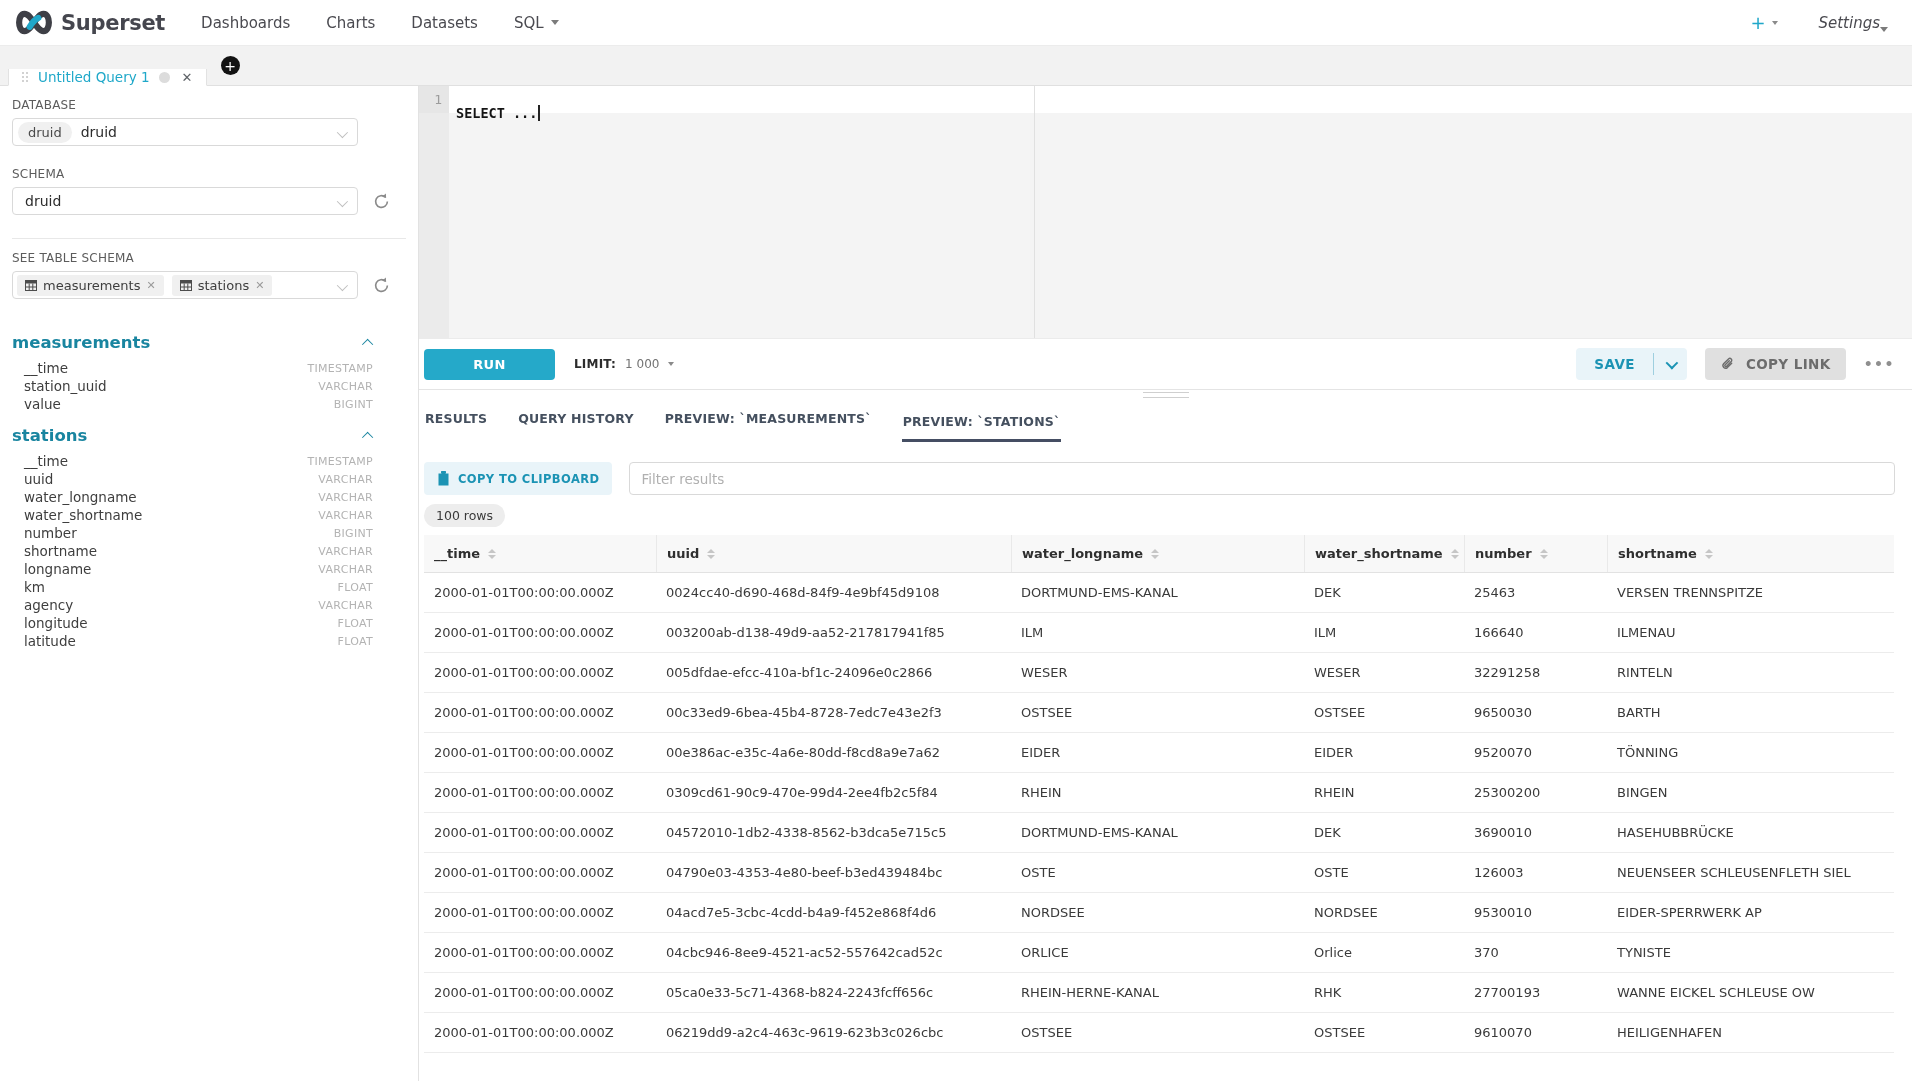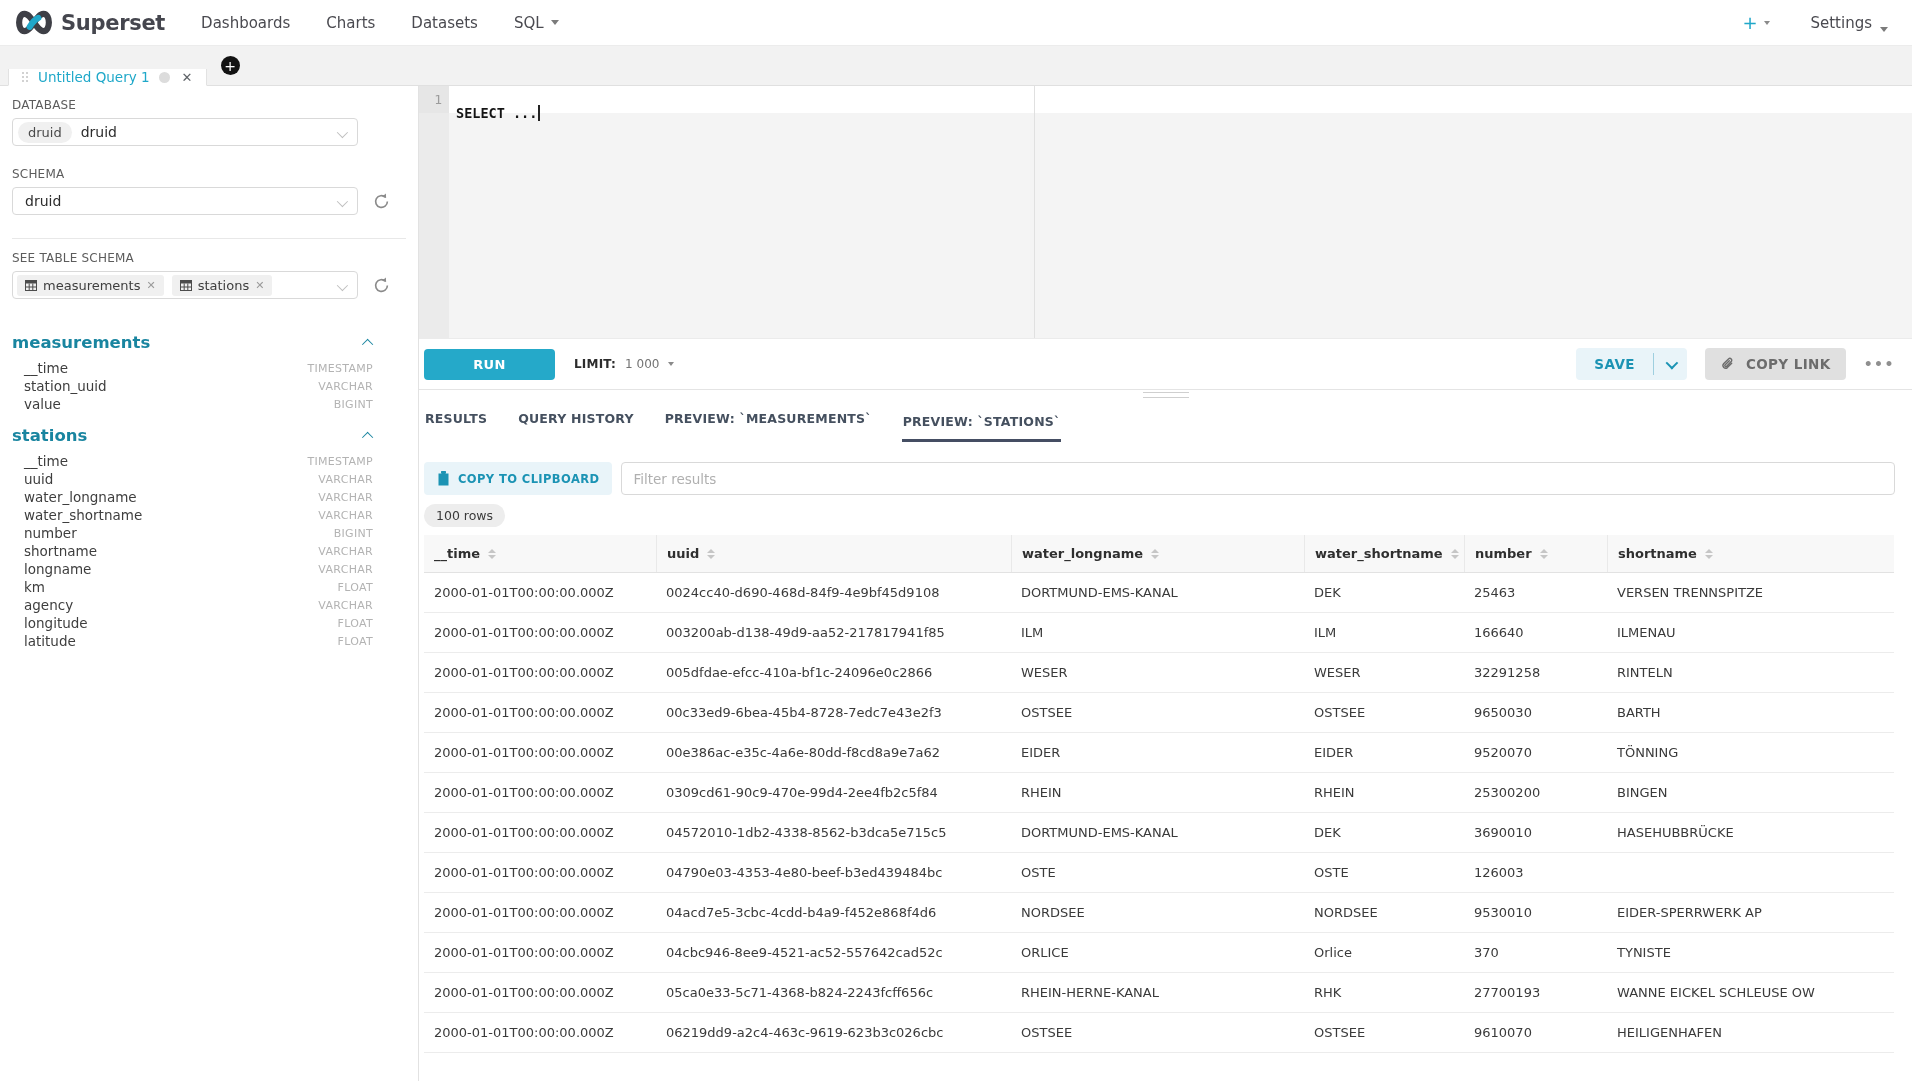--- a/index.html
+++ b/index.html
@@ -9,21 +9,21 @@
 
   
   .navbar { height: 46px; display: flex; align-items: center; padding: 0 24px 0 14px; border-bottom: 1px solid #ececec; background: #fff; }
   .brand { display: flex; align-items: center; gap: 7px; margin-right: 36px; cursor: pointer; }
   .brand-text { font-size: 21px; font-weight: bold; color: #45464e; letter-spacing: -0.3px; }
   .nav-items { display: flex; gap: 36px; font-size: 15px; color: #4a4a50; }
   .nav-item { display: flex; align-items: center; gap: 7px; cursor: pointer; }
   .caret { width: 0; height: 0; border-left: 4px solid transparent; border-right: 4px solid transparent; border-top: 5px solid #7b7b7b; display: inline-block; }
   .nav-right { margin-left: auto; display: flex; align-items: center; gap: 40px; }
   .plus-menu { display: flex; align-items: center; gap: 7px; color: #20a7c9; font-size: 18px; cursor: pointer; }
-  .settings-menu { display: flex; align-items: flex-end; gap: 8px; font-size: 15px; color: #4a4a50; cursor: pointer; }
+  .settings-menu { display: flex; align-items: flex-end; font-size: 15px; color: #4a4a50; cursor: pointer; font-style: italic; }
 
   
   .tabbar { height: 40px; background: #f2f2f2; border-bottom: 1px solid #e0e0e0; display: flex; align-items: flex-end; padding-left: 8px; }
   .qtab { display: flex; align-items: center; gap: 9px; padding: 0 13px; background: #fff; border: 1px solid #e2e2e2; border-top: none; border-bottom-color: #fff; margin-bottom: -1px; min-width: 160px; }
   .drag-dots { display: grid; grid-template-columns: 3px 3px; grid-auto-rows: 3px; gap: 1px; }
   .drag-dots i { width: 2px; height: 2px; border-radius: 50%; background: #c3c3c3; }
   .qtab-title { color: #1fa8c9; font-size: 13.5px; white-space: nowrap; }
   .qtab-dot { width: 11px; height: 11px; border-radius: 50%; background: #dcdcdc; }
   .qtab-close { color: #5f6368; font-size: 13px; margin-left: 3px; cursor: pointer; }
   .add-tab { width: 19px; height: 19px; border-radius: 50%; background: #121212; color: #fff; display: flex; align-items: center; justify-content: center; font-size: 14px; line-height: 1; align-self: center; margin-left: 14px; cursor: pointer; }
@@ -82,21 +82,21 @@
   .save-caret .chev { border-color: #1b93b4; border-width: 2px; width: 9px; height: 9px; }
   .copylink-btn { height: 32px; background: #e0e0e0; border-radius: 4px; padding: 0 15px; display: flex; align-items: center; gap: 10px; color: #6c6c6c; font-weight: bold; font-size: 13.5px; letter-spacing: 0.4px; cursor: pointer; }
   .more-btn { color: #8f8f8f; font-size: 14px; font-weight: bold; letter-spacing: 1.5px; cursor: pointer; }
 
   .result-tabs { height: 52px; display: flex; align-items: flex-end; padding-left: 5px; position: relative; background: #fff; }
   .drag-handle { position: absolute; top: 2px; left: 50%; transform: translateX(-50%); width: 46px; height: 6px; border-top: 1px solid #cfcfcf; border-bottom: 1px solid #cfcfcf; cursor: row-resize; }
   .rtab { margin-right: 29px; padding: 0 1px 13px; font-size: 12.5px; font-weight: bold; color: #45505f; letter-spacing: 0.2px; cursor: pointer; border-bottom: 3px solid transparent; white-space: nowrap; }
   .rtab.active { border-bottom-color: #454e63; padding-bottom: 10px; }
 
   .results { padding: 20px 17px 0 5px; }
-  .results-controls { display: flex; gap: 9px; }
+  .results-controls { display: flex; gap: 17px; }
   .copy-btn { height: 33px; background: #e9f4f9; border: none; border-radius: 4px; padding: 0 13px; display: flex; align-items: center; gap: 8px; color: #1b93b4; font-family: inherit; font-weight: bold; font-size: 11.5px; letter-spacing: 0.4px; cursor: pointer; }
   .filter-input { flex: 1; height: 33px; border: 1px solid #d9d9d9; border-radius: 4px; padding: 0 11px; font-family: inherit; font-size: 13.5px; color: #333; }
   .filter-input::placeholder { color: #b0b0b0; }
   .rows-badge { margin-top: 9px; display: inline-block; background: #ededed; border-radius: 13px; padding: 4px 12px; font-size: 12.5px; color: #3a3a3a; }
 
   .grid { margin-top: 8px; width: 1470px; --cols: 232px 355px 293px 160px 143px minmax(0,1fr); }
   .grid-head { display: grid; grid-template-columns: var(--cols); background: #f8f8f8; border-bottom: 1px solid #e2e2e2; }
   .th { padding: 11px 10px; display: flex; align-items: center; gap: 8px; font-size: 13px; font-weight: bold; color: #2f2f2f; border-left: 1px solid #e9e9e9; cursor: pointer; white-space: nowrap; overflow: hidden; }
   .th:first-child { border-left: none; }
   .sort { display: flex; flex-direction: column; gap: 2px; }
@@ -468,20 +468,21 @@
                 <div class="td">DEK</div>
                 <div class="td">3690010</div>
                 <div class="td">HASEHUBBRÜCKE</div>
               </div>
               <div class="tr">
                 <div class="td">2000-01-01T00:00:00.000Z</div>
                 <div class="td">04790e03-4353-4e80-beef-b3ed439484bc</div>
                 <div class="td">OSTE</div>
                 <div class="td">OSTE</div>
                 <div class="td">126003</div>
+                <div class="td">NEUENSEER SCHLEUSENFLETH SIEL</div>
               </div>
               <div class="tr">
                 <div class="td">2000-01-01T00:00:00.000Z</div>
                 <div class="td">04acd7e5-3cbc-4cdd-b4a9-f452e868f4d6</div>
                 <div class="td">NORDSEE</div>
                 <div class="td">NORDSEE</div>
                 <div class="td">9530010</div>
                 <div class="td">EIDER-SPERRWERK AP</div>
               </div>
               <div class="tr">

